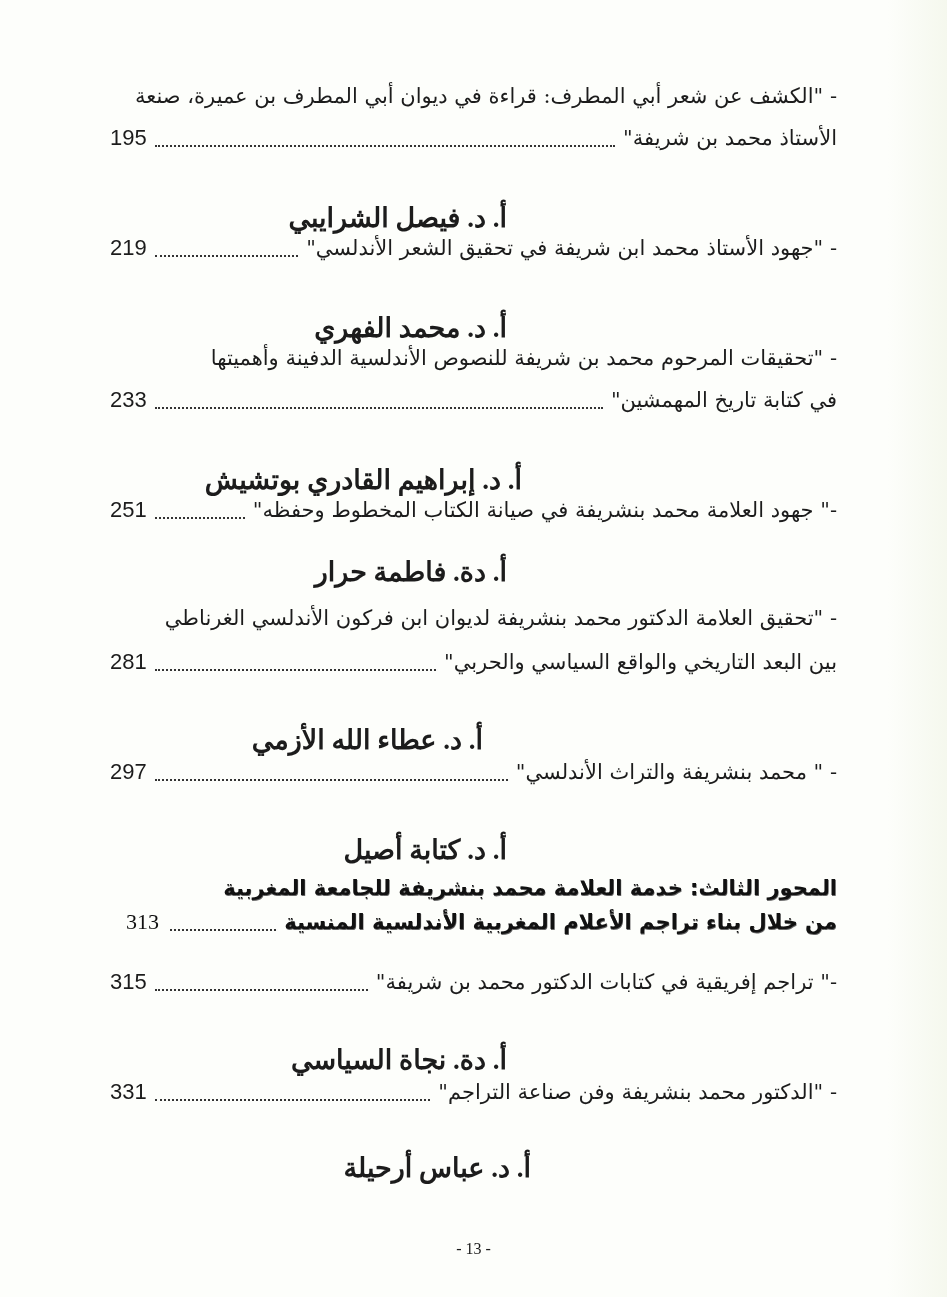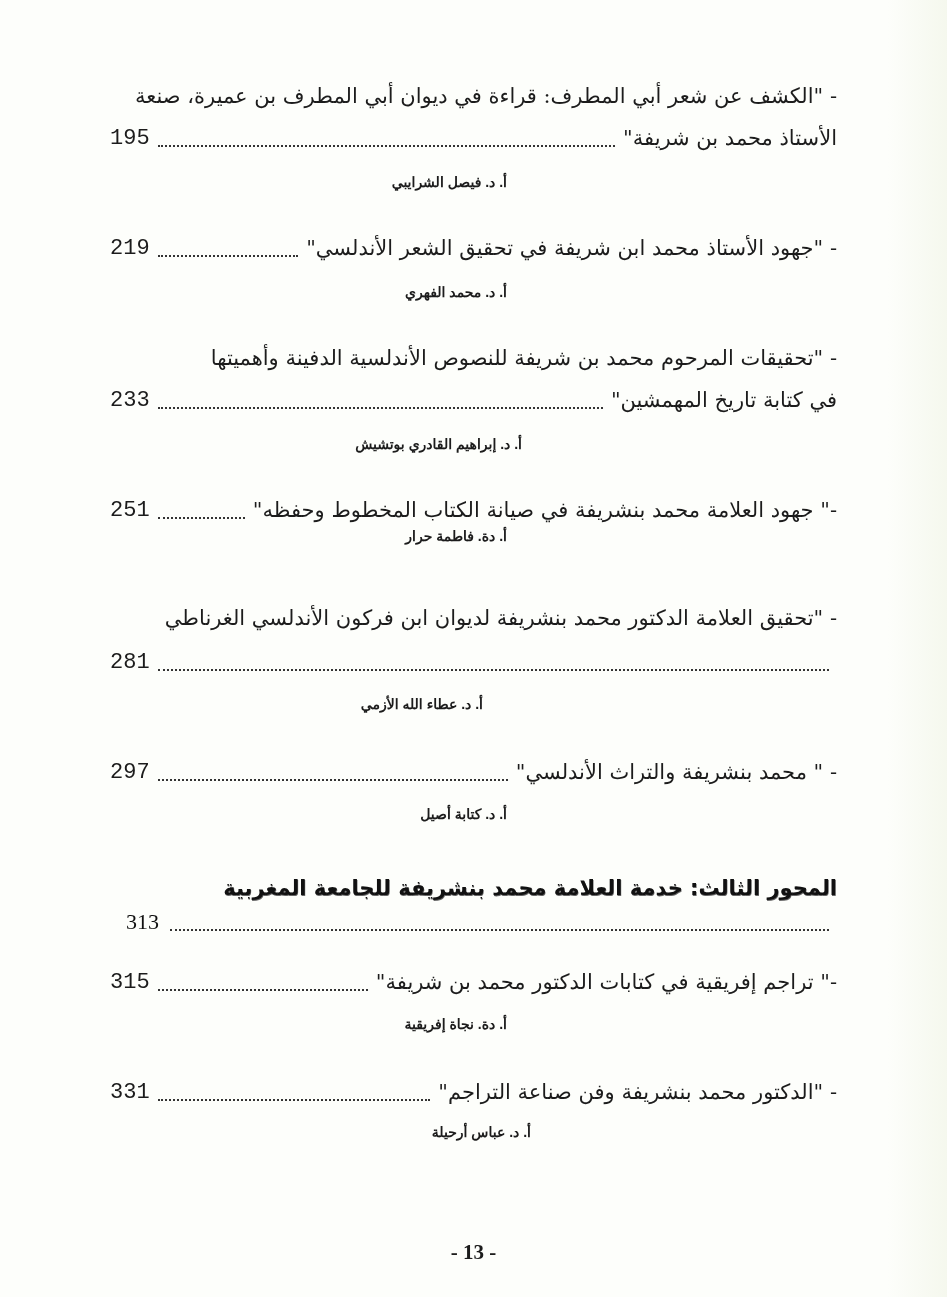--- a/index.html
+++ b/index.html
@@ -43,35 +43,36 @@
       margin: 0 8px;
       position: relative;
       height: 1px;
       align-self: center;
       margin-top: 14px;
       border-bottom: 2px dotted #333;
     }
     .line .page {
       flex: 0 0 auto;
       direction: ltr;
-      font-family: Liberation Mono, monospace;
+      font-family: Liberation Sans, sans-serif;
       font-size: 22px;
       min-width: 36px;
       text-align: center;
     }
     .line.plain {
       justify-content: flex-start;
     }
     .author {
       position: absolute;
       direction: rtl;
       font-weight: bold;
-      font-size: 14px;
+      font-size: 27px;
       white-space: nowrap;
-      font-family: Liberation Sans, sans-serif;
+      font-family: Liberation Serif, serif;
+      margin-top: 28px;
     }
     .section {
       position: absolute;
       left: 110px;
       width: 727px;
       height: 40px;
       direction: rtl;
       display: flex;
       align-items: center;
       font-family: "DejaVu Sans", sans-serif;
@@ -97,22 +98,21 @@
       min-width: 36px;
       margin-left: 16px;
     }
     .page-number {
       position: absolute;
       top: 1240px;
       left: 0;
       width: 947px;
       text-align: center;
       font-family: "Liberation Serif", serif;
-      font-size: 21px;
-      font-weight: bold;
+      font-size: 16px;
     }
   </style>
 </head>
 <body>
 
 <div class="page-shade"></div>
 
 <div class="line plain" style="top:76px;">
   <span class="title">- "الكشف عن شعر أبي المطرف: قراءة في ديوان أبي المطرف بن عميرة، صنعة</span>
 </div>
@@ -144,46 +144,48 @@
   <span class="title">-" جهود العلامة محمد بنشريفة في صيانة الكتاب المخطوط وحفظه"</span>
   <span class="dots"></span>
   <span class="page">251</span>
 </div>
 <div class="author" style="top:528px; right:440px;">أ. دة. فاطمة حرار</div>
 
 <div class="line plain" style="top:598px;">
   <span class="title">- "تحقيق العلامة الدكتور محمد بنشريفة لديوان ابن فركون الأندلسي الغرناطي</span>
 </div>
 <div class="line" style="top:642px;">
+  <span class="title">بين البعد التاريخي والواقع السياسي والحربي"</span>
   <span class="dots"></span>
   <span class="page">281</span>
 </div>
 <div class="author" style="top:696px; right:464px;">أ. د. عطاء الله الأزمي</div>
 
 <div class="line" style="top:752px;">
   <span class="title">- " محمد بنشريفة والتراث الأندلسي"</span>
   <span class="dots"></span>
   <span class="page">297</span>
 </div>
 <div class="author" style="top:806px; right:440px;">أ. د. كتابة أصيل</div>
 
 <div class="section" style="top:860px;align-items:flex-end;">
   <span>المحور الثالث: خدمة العلامة محمد بنشريفة للجامعة المغربية</span>
 </div>
 <div class="section" style="top:902px;">
+  <span>من خلال بناء تراجم الأعلام المغربية الأندلسية المنسية</span>
   <span class="dots"></span>
   <span class="page">313</span>
 </div>
 
 <div class="line" style="top:962px;">
   <span class="title">-" تراجم إفريقية في كتابات الدكتور محمد بن شريفة"</span>
   <span class="dots"></span>
   <span class="page">315</span>
 </div>
-<div class="author" style="top:1016px; right:440px;">أ. دة. نجاة إفريقية</div>
+<div class="author" style="top:1016px; right:440px;">أ. دة. نجاة السياسي</div>
 
 <div class="line" style="top:1072px;">
   <span class="title">- "الدكتور محمد بنشريفة وفن صناعة التراجم"</span>
   <span class="dots"></span>
   <span class="page">331</span>
 </div>
 <div class="author" style="top:1124px; right:416px;">أ. د. عباس أرحيلة</div>
 
 <div class="page-number">- 13 -</div>
 

